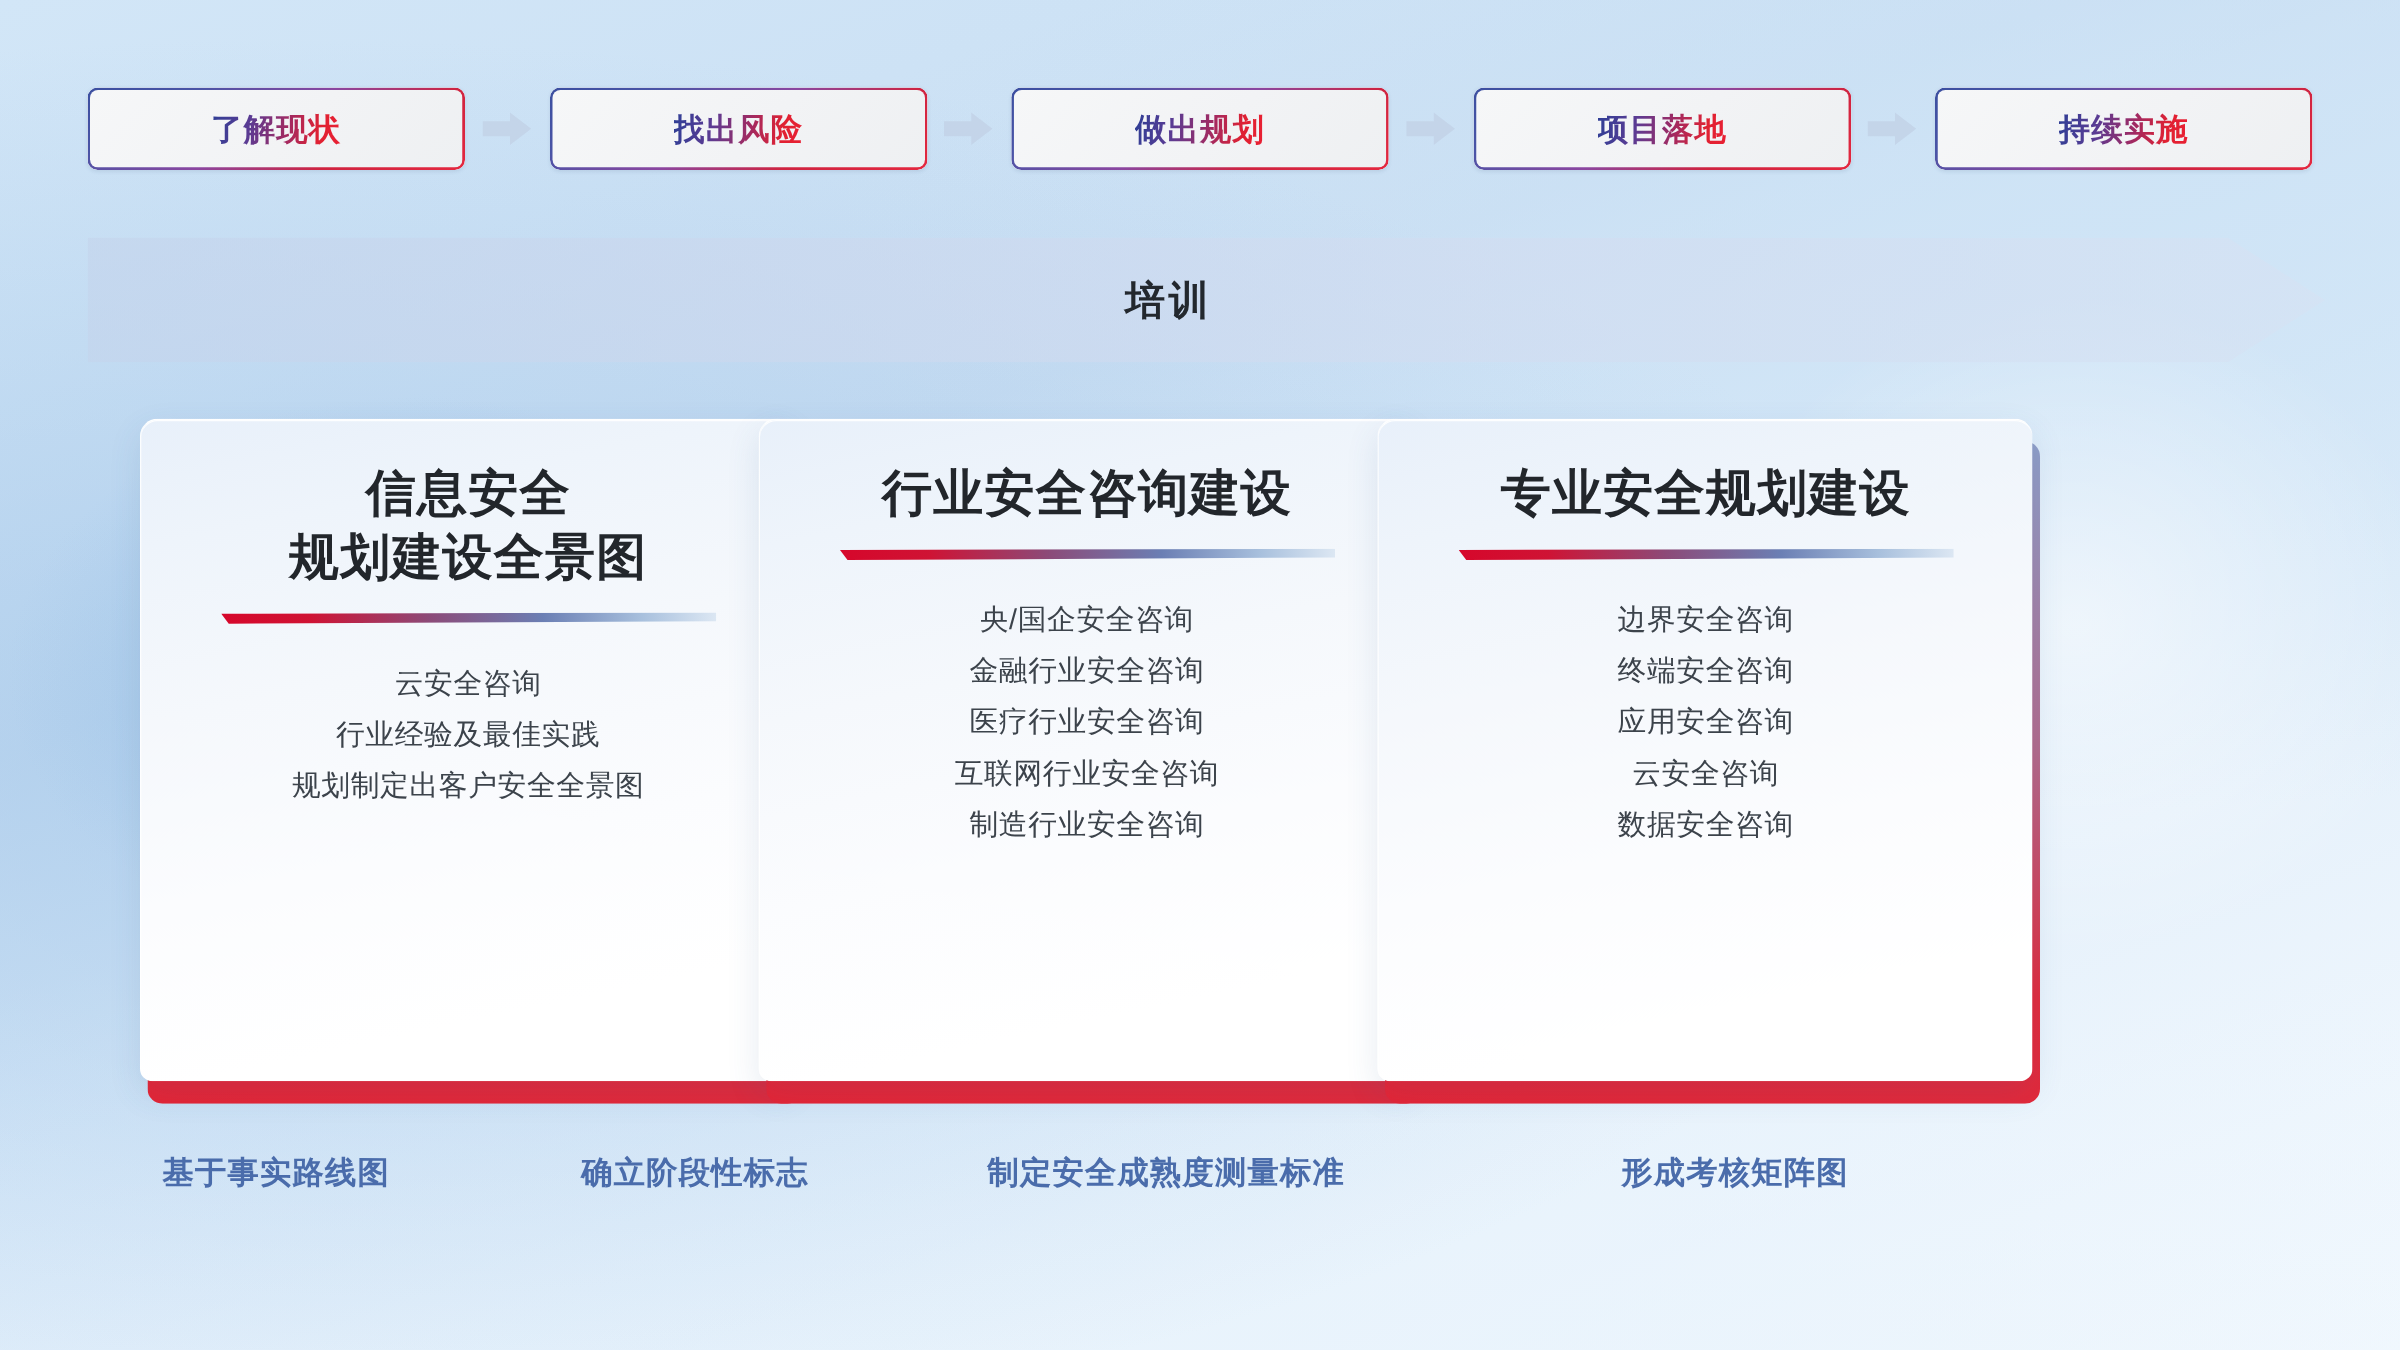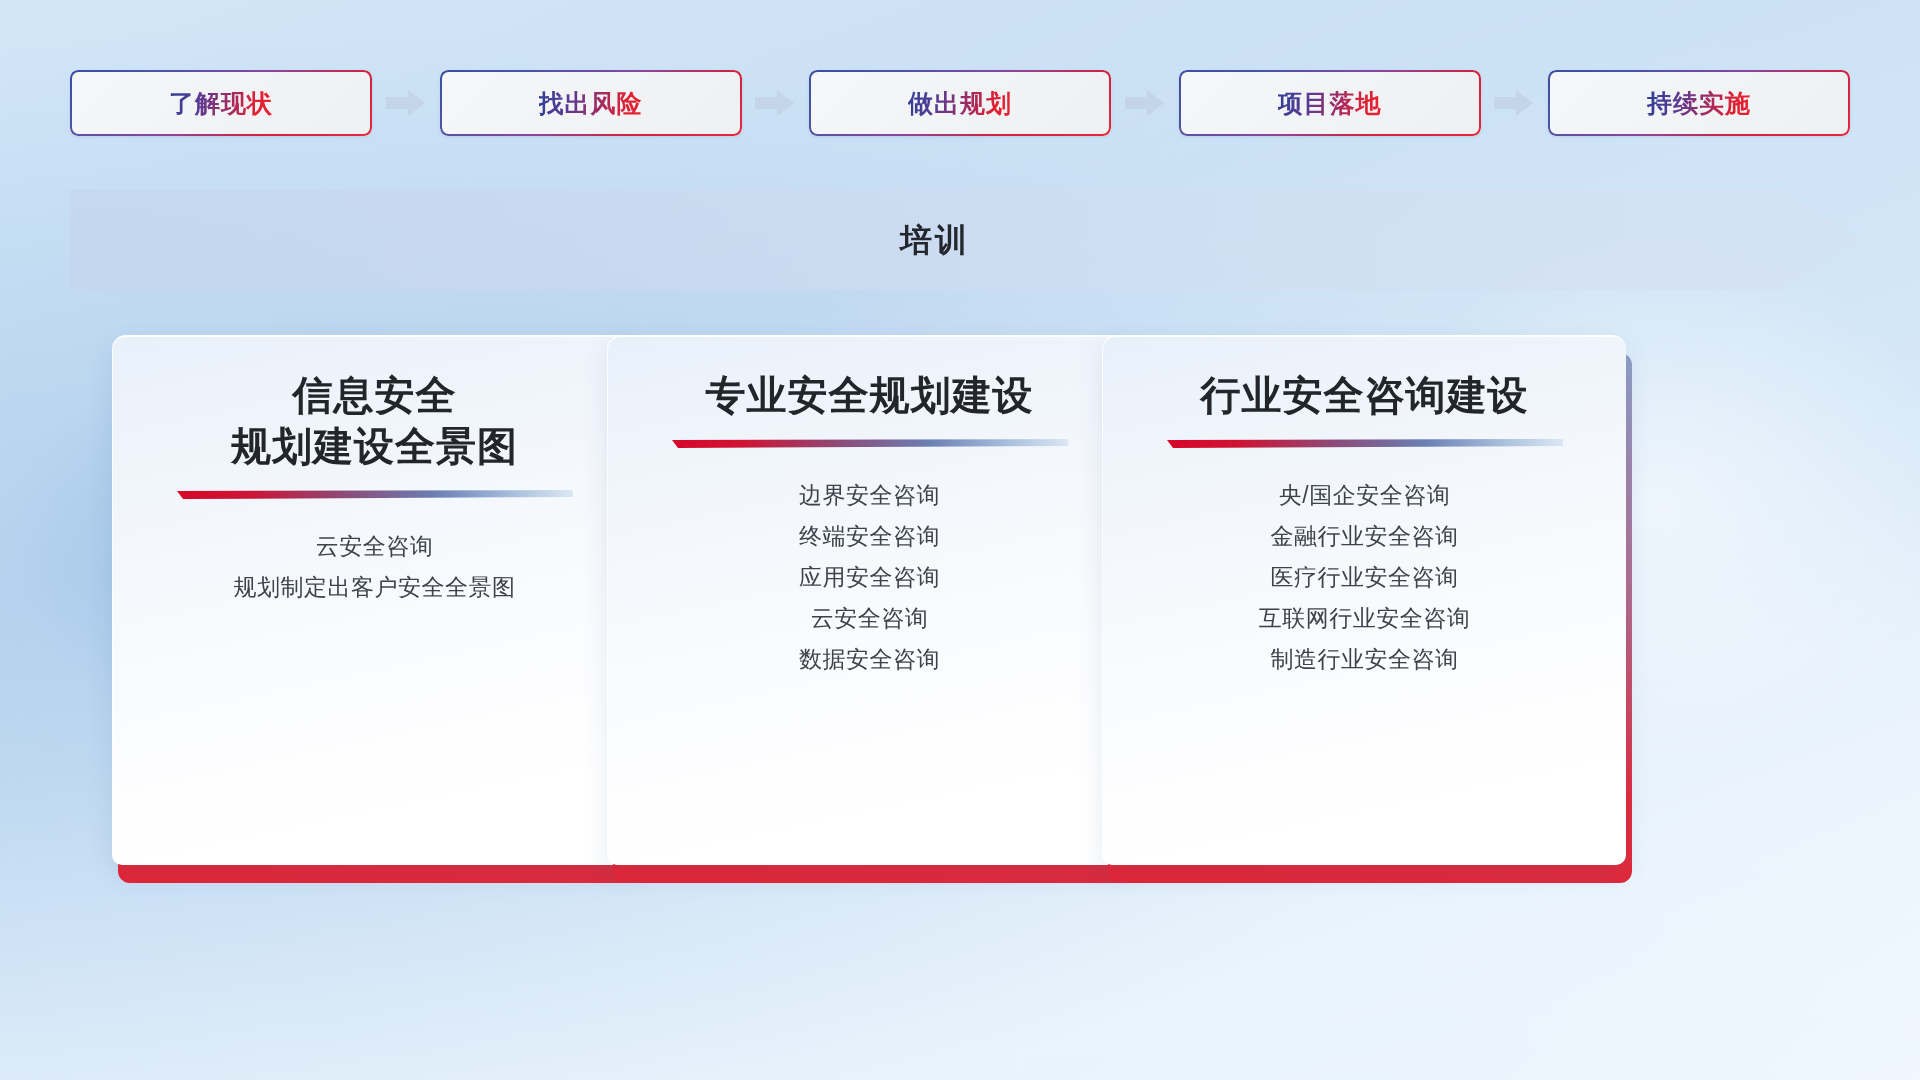--- a/index.html
+++ b/index.html
@@ -314,21 +314,51 @@
                 <stop offset="65%" stop-color="#6b7fb4"></stop>
                 <stop offset="85%" stop-color="#a8c0dd"></stop>
                 <stop offset="100%" stop-color="#dce7f3"></stop>
               </linearGradient>
             </defs>
             <path d="M0 1 L396 0 L396 7 L6 9 Z" fill="url(#rule1)"></path>
           </svg>
         </div>
         <ul class="card-list">
           <li>云安全咨询</li>
+          <li>行业经验及最佳实践</li>
           <li>规划制定出客户安全全景图</li>
+        </ul>
+      </div>
+    </div>
+
+    <div class="card-wrap">
+      <div class="card-accent"></div>
+      <div class="card">
+        <div class="card-title">行业安全咨询建设</div>
+        <div class="card-rule">
+          <svg viewBox="0 0 396 10" preserveAspectRatio="none" xmlns="http://www.w3.org/2000/svg">
+            <defs>
+              <linearGradient id="rule2" x1="0" y1="0" x2="1" y2="0">
+                <stop offset="0%" stop-color="#d6072b"></stop>
+                <stop offset="18%" stop-color="#cf1334"></stop>
+                <stop offset="42%" stop-color="#8c4a78"></stop>
+                <stop offset="65%" stop-color="#6b7fb4"></stop>
+                <stop offset="85%" stop-color="#a8c0dd"></stop>
+                <stop offset="100%" stop-color="#dce7f3"></stop>
+              </linearGradient>
+            </defs>
+            <path d="M0 1 L396 0 L396 7 L6 9 Z" fill="url(#rule2)"></path>
+          </svg>
+        </div>
+        <ul class="card-list">
+          <li>央/国企安全咨询</li>
+          <li>金融行业安全咨询</li>
+          <li>医疗行业安全咨询</li>
+          <li>互联网行业安全咨询</li>
+          <li>制造行业安全咨询</li>
         </ul>
       </div>
     </div>
 
     <div class="card-wrap">
       <div class="card-accent"></div>
       <div class="card">
         <div class="card-title">专业安全规划建设</div>
         <div class="card-rule">
           <svg viewBox="0 0 396 10" preserveAspectRatio="none" xmlns="http://www.w3.org/2000/svg">
@@ -348,45 +378,22 @@
         <ul class="card-list">
           <li>边界安全咨询</li>
           <li>终端安全咨询</li>
           <li>应用安全咨询</li>
           <li>云安全咨询</li>
           <li>数据安全咨询</li>
         </ul>
       </div>
     </div>
 
-    <div class="card-wrap">
-      <div class="card-accent"></div>
-      <div class="card">
-        <div class="card-title">行业安全咨询建设</div>
-        <div class="card-rule">
-          <svg viewBox="0 0 396 10" preserveAspectRatio="none" xmlns="http://www.w3.org/2000/svg">
-            <defs>
-              <linearGradient id="rule2" x1="0" y1="0" x2="1" y2="0">
-                <stop offset="0%" stop-color="#d6072b"></stop>
-                <stop offset="18%" stop-color="#cf1334"></stop>
-                <stop offset="42%" stop-color="#8c4a78"></stop>
-                <stop offset="65%" stop-color="#6b7fb4"></stop>
-                <stop offset="85%" stop-color="#a8c0dd"></stop>
-                <stop offset="100%" stop-color="#dce7f3"></stop>
-              </linearGradient>
-            </defs>
-            <path d="M0 1 L396 0 L396 7 L6 9 Z" fill="url(#rule2)"></path>
-          </svg>
-        </div>
-        <ul class="card-list">
-          <li>央/国企安全咨询</li>
-          <li>金融行业安全咨询</li>
-          <li>医疗行业安全咨询</li>
-          <li>互联网行业安全咨询</li>
-          <li>制造行业安全咨询</li>
-        </ul>
-      </div>
-    </div>
-
   </div>
 
+  <div class="captions">
+    <div class="caption" style="left:130px">基于事实路线图</div>
+    <div class="caption" style="left:465px">确立阶段性标志</div>
+    <div class="caption" style="left:790px">制定安全成熟度测量标准</div>
+    <div class="caption" style="left:1297px">形成考核矩阵图</div>
+  </div>
 
 </div>
 
 </body></html>

